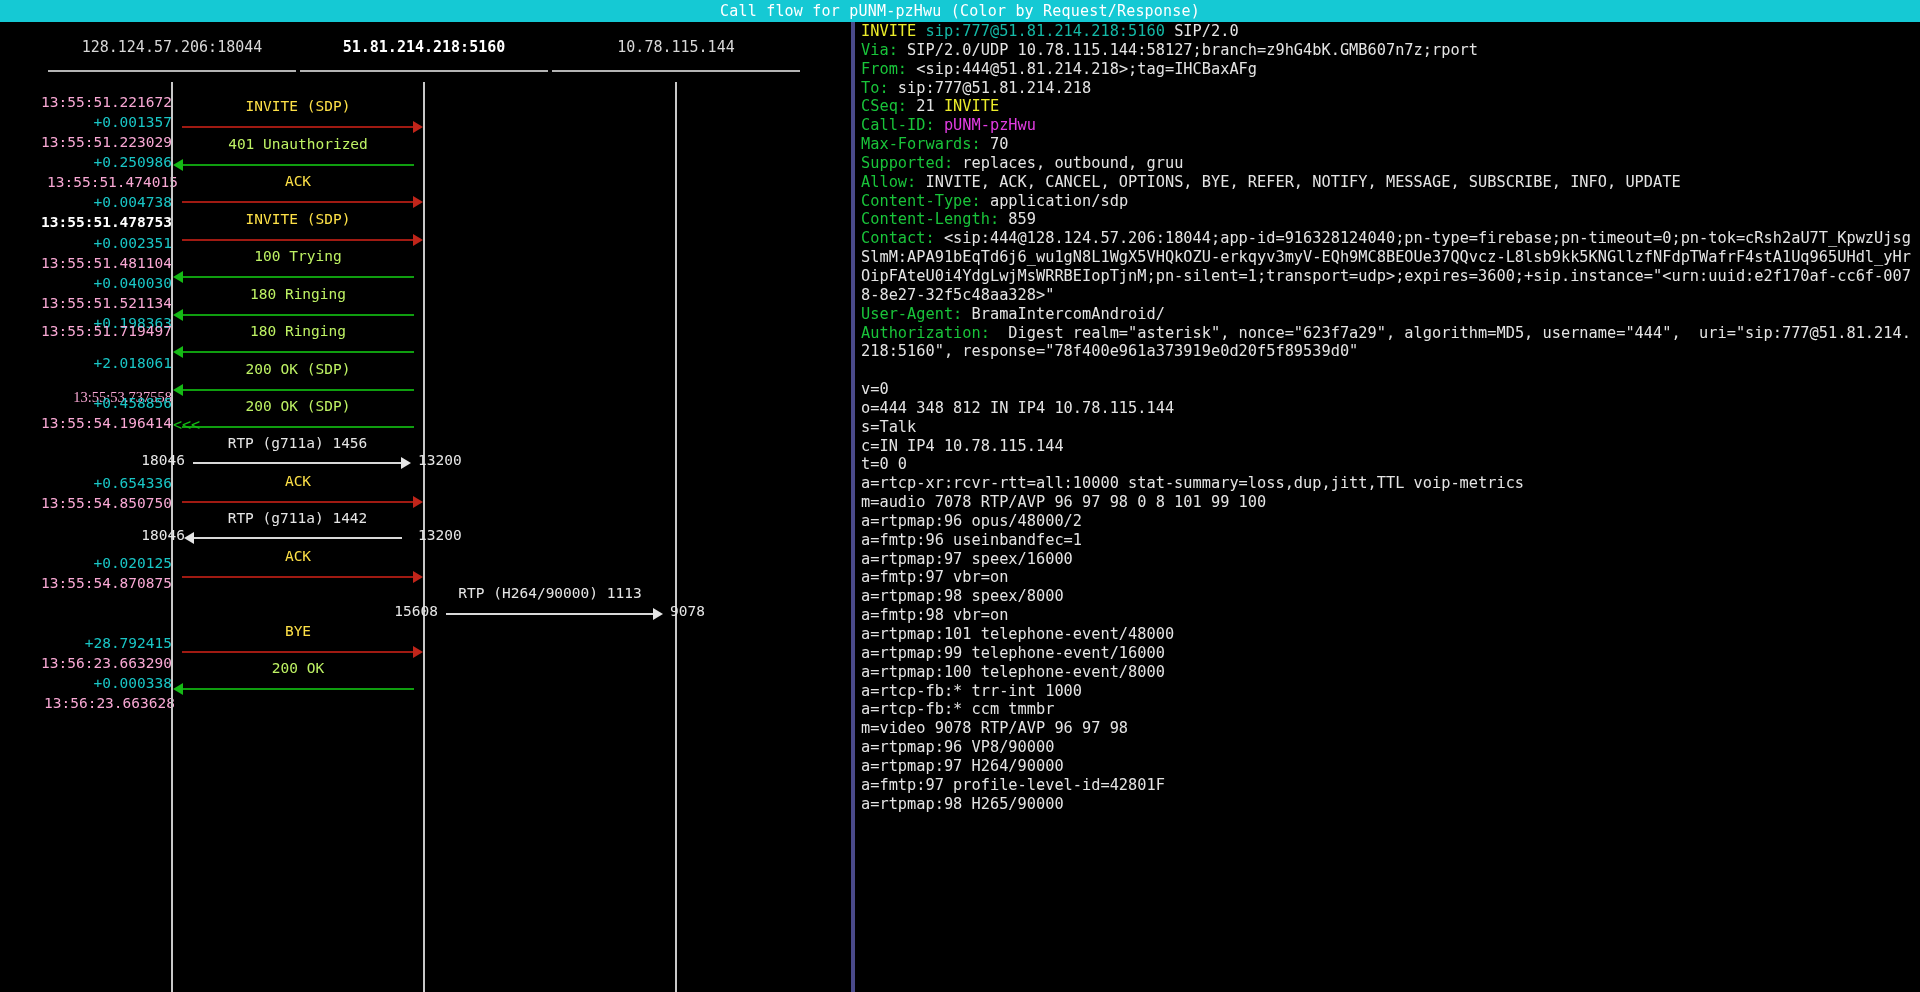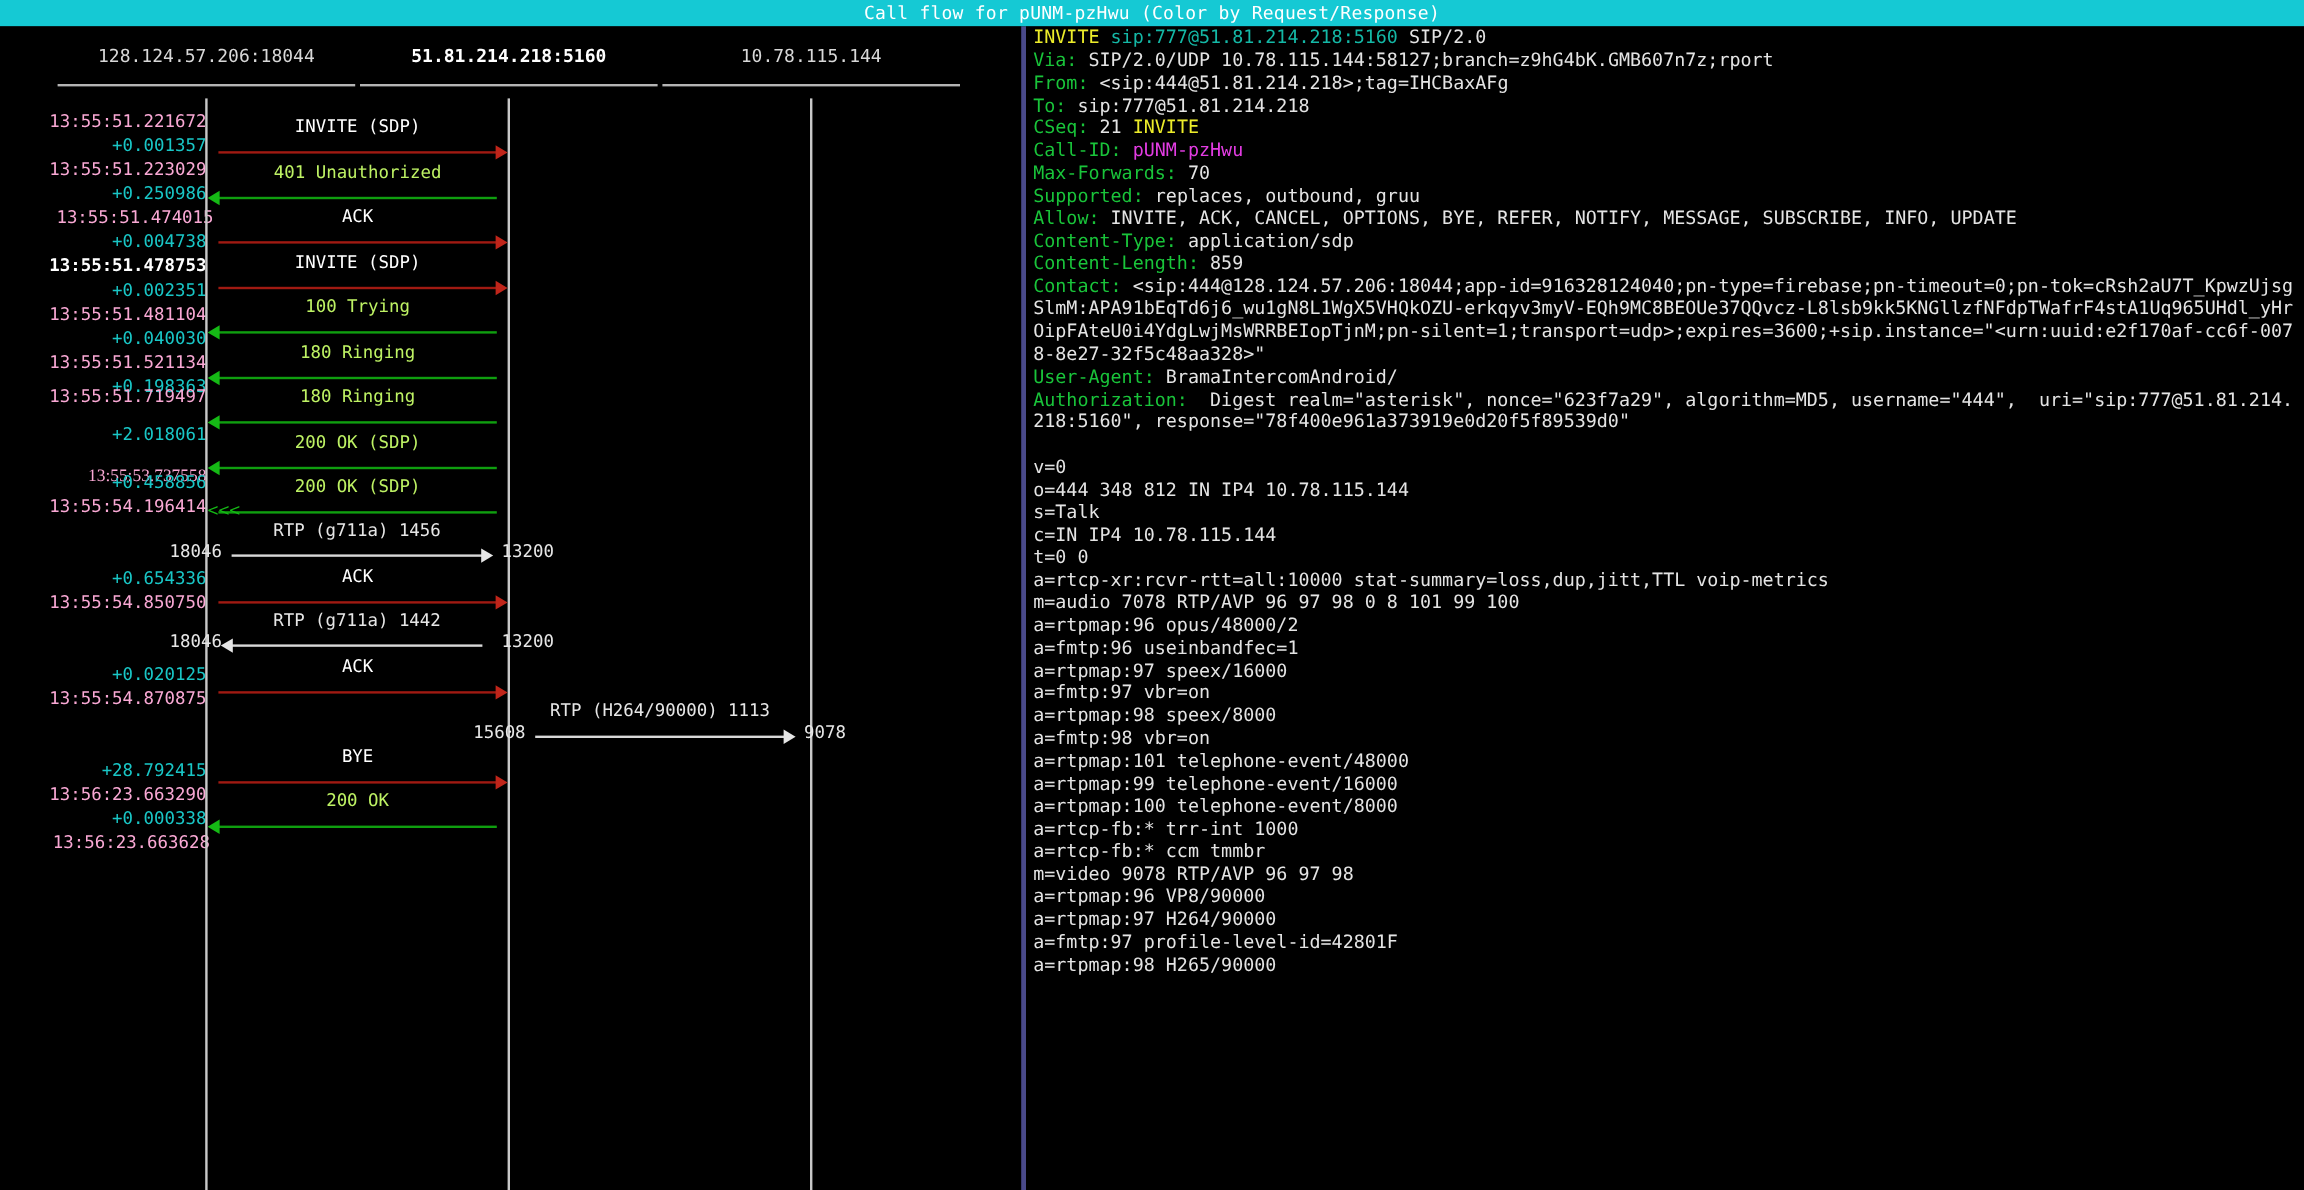--- a/index.html
+++ b/index.html
@@ -87,21 +87,21 @@
   }
 
   
   .msg-label {
     position: absolute;
     font-size: 14.5px;
     white-space: nowrap;
     transform: translateX(-50%);
     text-align: center;
   }
-  .msg-label.req { color: #ffffff; }
+  .msg-label.req { color: #fde047; }
   .msg-label.resp { color: #bef264; }
   .msg-label.rtp { color: #e6e6e6; }
 
   .arrow-line {
     position: absolute;
     height: 2px;
   }
   .arrow-line.req { background: #a01a12; }
   .arrow-line.resp { background: #0f9e0f; }
   .arrow-line.rtp { background: #d8d8d8; }

